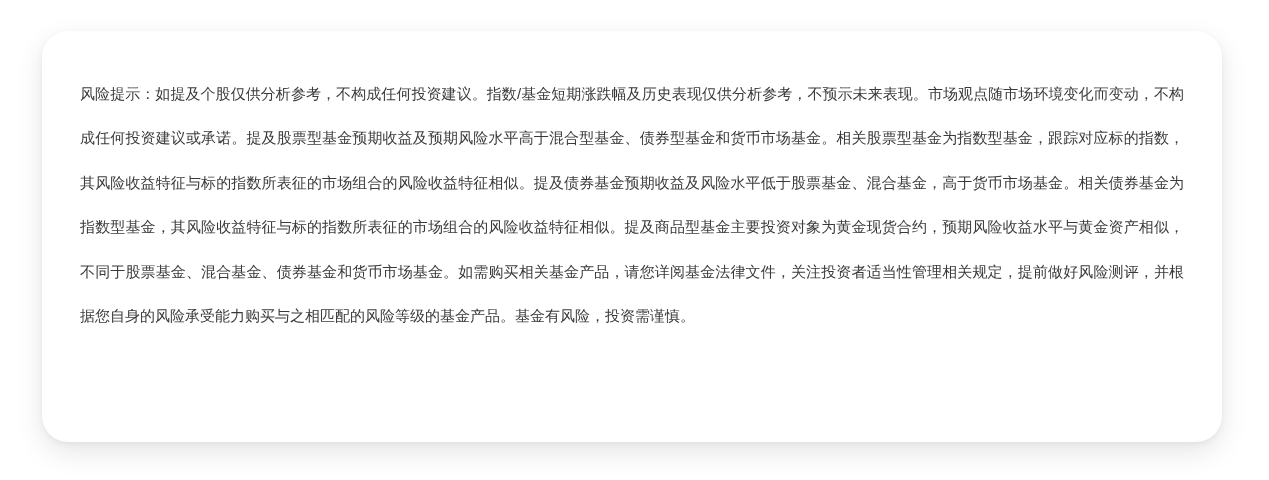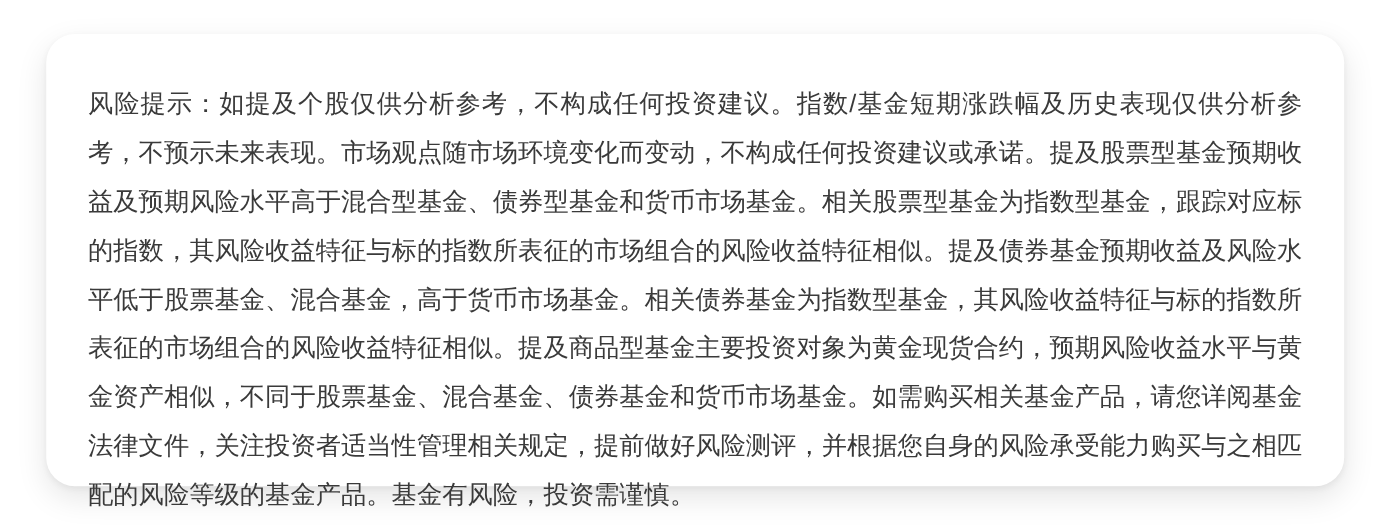--- a/index.html
+++ b/index.html
@@ -24,21 +24,21 @@
       width: 1180px;
       height: 411px;
       background: #ffffff;
       border-radius: 26px;
       box-shadow: 0 10px 28px rgba(0, 0, 0, 0.10), 0 2px 6px rgba(0, 0, 0, 0.05);
       box-sizing: border-box;
       padding: 41px 38px 0 38px;
     }
     .disclaimer {
       margin: 0;
-      font-size: 23px;
+      font-size: 15px;
       line-height: 44.4px;
       color: #3a3a3a;
       text-align: justify;
       text-justify: inter-ideograph;
       word-break: break-all;
     }
   </style>
 </head>
 <body>
 

